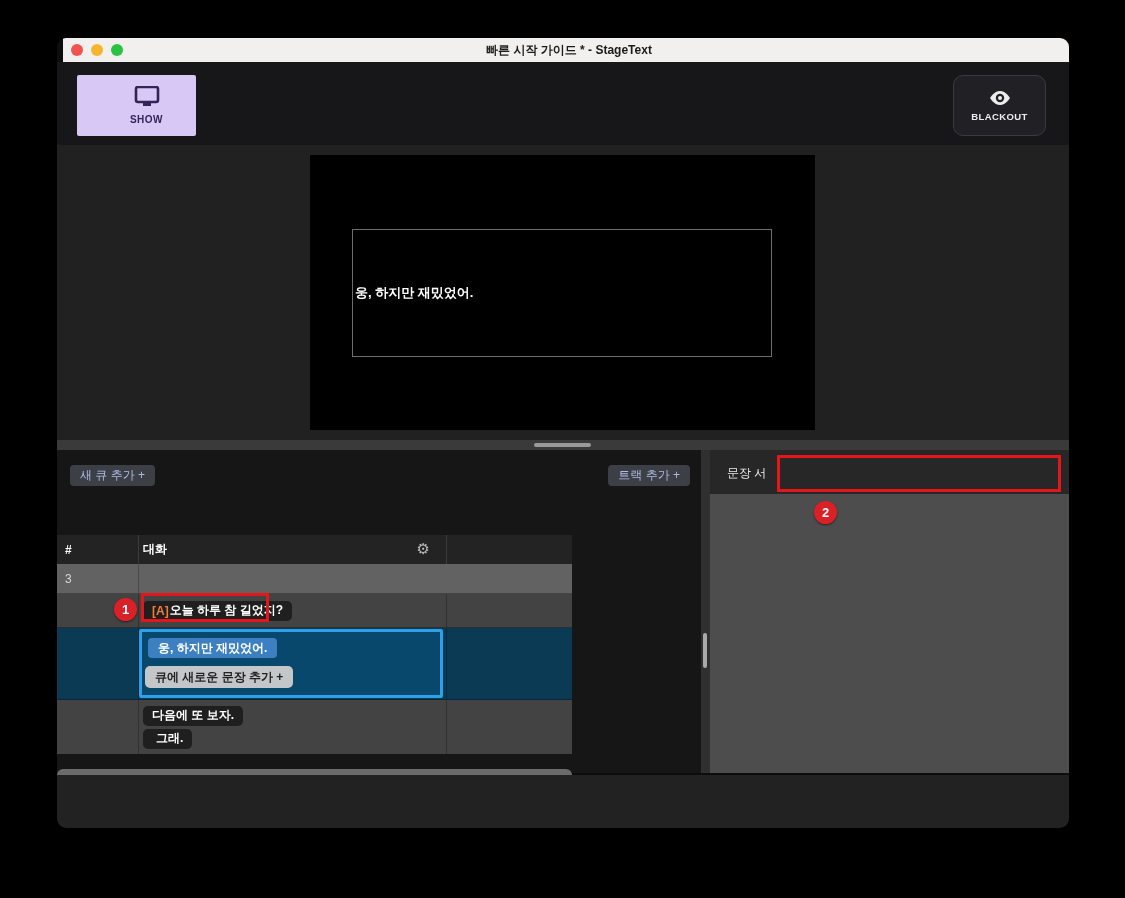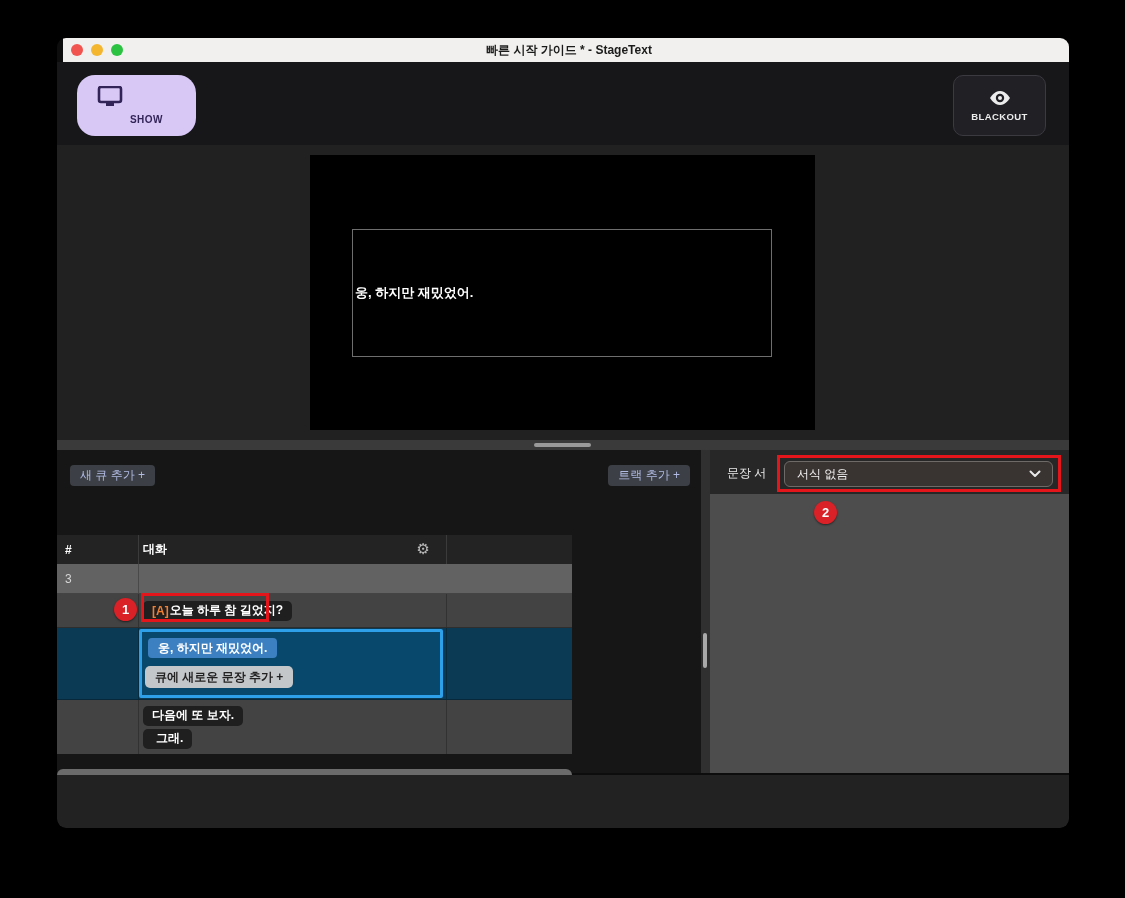--- a/index.html
+++ b/index.html
@@ -16,22 +16,22 @@
   .light { width: 12px; height: 12px; border-radius: 50%; }
   .light.red { background: #f1544e; }
   .light.yellow { background: #f3b62e; }
   .light.green { background: #2bc242; }
   .title { position: absolute; left: 0; right: 0; text-align: center;
            font-size: 12px; font-weight: bold; color: #1b1b1b; }
 
   
   .toolbar { position: absolute; left: 0; top: 24px; width: 1012px; height: 83px; background: #17171a; }
   .show-btn { position: absolute; left: 20px; top: 13px; width: 119px; height: 61px;
-              background: #d8c8f6; border-radius: 18px; border: none; cursor: pointer;
-              display: flex; flex-direction: column; justify-content: center; gap: 6px; padding-left: 20px; }
+              background: #d8c8f6; border-radius: 2px; border: none; cursor: pointer;
+              display: flex; flex-direction: column; align-items: center; justify-content: center; gap: 6px; padding-left: 20px; }
   .show-btn .label { font-size: 10px; font-weight: bold; letter-spacing: 0.5px; color: #322457; }
   .blackout-btn { position: absolute; right: 23px; top: 13px; width: 93px; height: 61px;
                   background: #202025; border: 1px solid #3a3a40; border-radius: 10px; cursor: pointer;
                   display: flex; flex-direction: column; align-items: center; justify-content: center; gap: 5px; }
   .blackout-btn .label { font-size: 9.5px; font-weight: bold; letter-spacing: 0.4px; color: #ececec; }
 
   
   .preview-section { position: absolute; left: 0; top: 107px; width: 1012px; height: 295px; background: #212121; }
   .screen { position: absolute; left: 253px; top: 10px; width: 505px; height: 275px; background: #000; }
   .caption-box { position: absolute; left: 42px; top: 74px; width: 420px; height: 128px;
@@ -228,28 +228,20 @@
     <button class="new-cue-btn">새로운 큐 추가 +</button>
   </div>
 
   <div class="divider-col">
     <div class="vscroll"></div>
   </div>
 
   <div class="right-panel">
     <div class="rp-topbar">
       <span class="rp-label">문장 서</span>
-      <div class="format-select">
-        <span class="value">서식 없음</span>
-        <span class="chev">
-          <svg width="12" height="8" viewBox="0 0 12 8">
-            <path d="M1.5 1.5 L6 6 L10.5 1.5" fill="none" stroke="#e8e8e8" stroke-width="2" stroke-linecap="round" stroke-linejoin="round"></path>
-          </svg>
-        </span>
-      </div>
     </div>
   </div>
 
   <div class="bottom-bar"></div>
 
   <div class="anno-rect anno-1"></div>
   <div class="anno-badge badge-1">1</div>
   <div class="anno-rect anno-2"></div>
   <div class="anno-badge badge-2">2</div>
 

